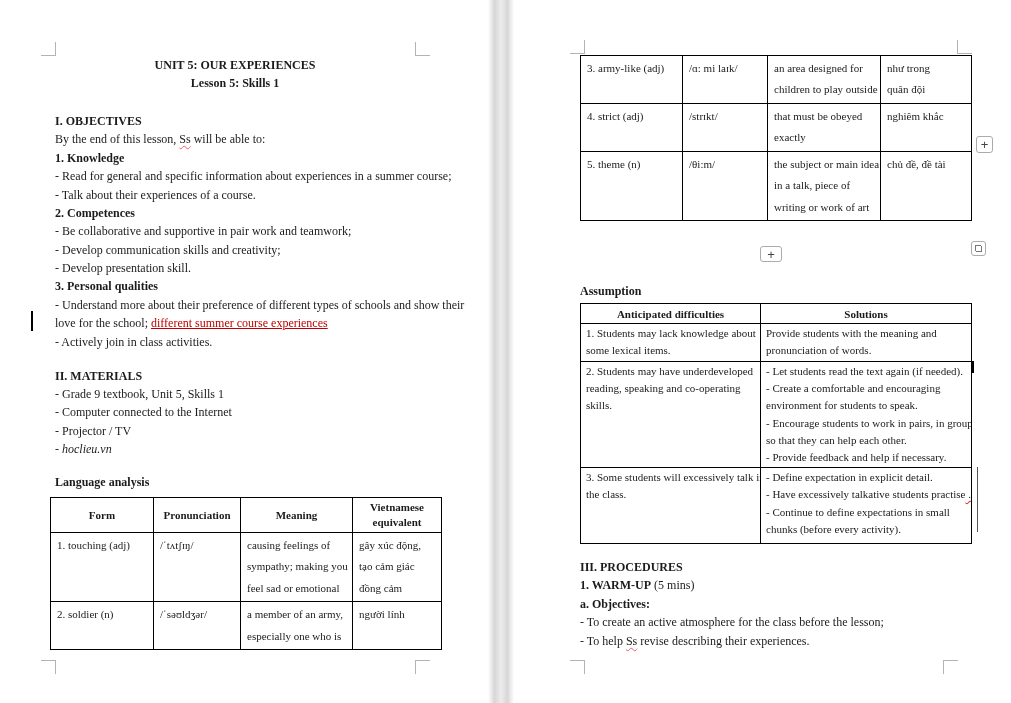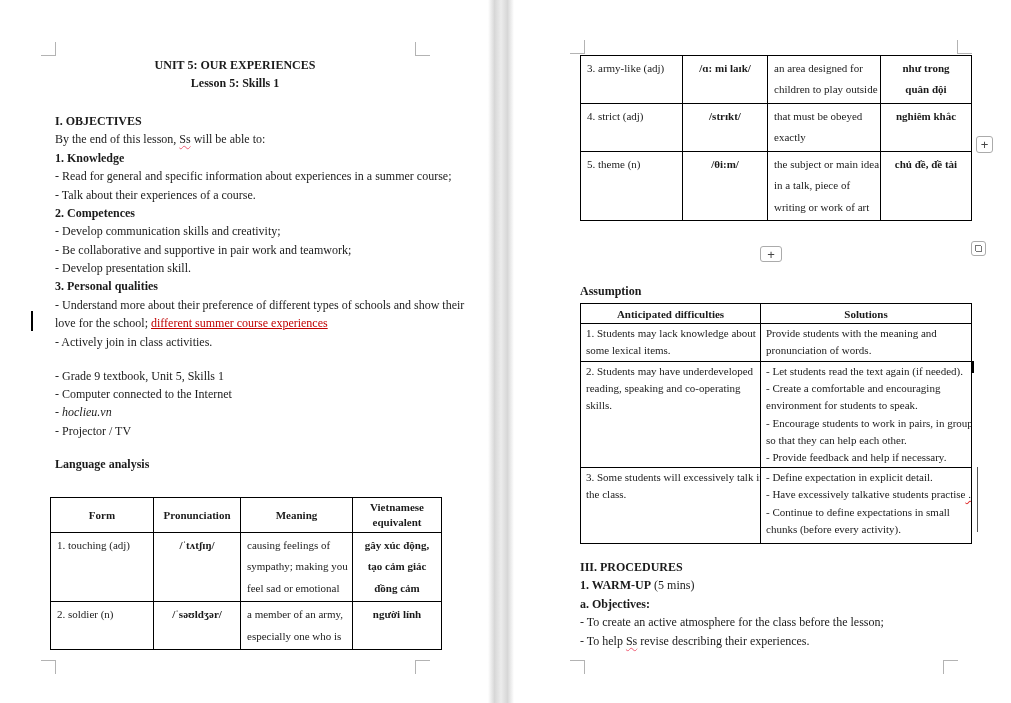--- a/index.html
+++ b/index.html
@@ -27,21 +27,21 @@
   .sp19{height:19.2px;} .sp15{height:15.6px;} .sp14{height:14.4px;}
   .it{font-style:italic;}
   .sq{text-decoration-line:underline;text-decoration-style:wavy;text-decoration-color:#ef5d75;text-decoration-thickness:1.4px;text-underline-offset:2px;}
   .ins{color:#c00000;text-decoration:underline;text-decoration-color:#c00000;}
   .sq-red{text-decoration-line:underline;text-decoration-style:wavy;text-decoration-color:#e03030;white-space:pre;}
   
   table{position:absolute;border-collapse:collapse;table-layout:fixed;}
   td,th{border:1px solid #000;font-size:11px;vertical-align:top;padding:2px 6px;overflow:hidden;}
   th{font-weight:bold;text-align:center;vertical-align:middle;line-height:15px;padding:2px 3px;}
   .cline{line-height:21.4px;white-space:nowrap;}
-  .tc{text-align:center;font-weight:bold;}
+  .tc{text-align:left;}
   .asm td .cline{line-height:17.2px;}
   .asm td{padding:1px 5px;font-family:Liberation Serif, serif;}
   .asm th{line-height:14px;}
   
   .revbar{position:absolute;background:#000;}
   
   .ctl{
     position:absolute;box-sizing:border-box;background:#fff;border:1px solid #ababab;border-radius:3px;
     font-family:"Liberation Sans","DejaVu Sans",sans-serif;color:#444;
     display:flex;align-items:center;justify-content:center;
@@ -72,32 +72,33 @@
   <div class="flow" style="left:55px;top:56px;width:360px;">
     <div class="ln b center">UNIT 5: OUR EXPERIENCES</div>
     <div class="ln b center">Lesson 5: Skills 1</div>
     <div class="sp19"></div>
     <div class="ln b">I. OBJECTIVES</div>
     <div class="ln"><span>By the end of this lesson, </span><span class="sq">Ss</span><span> will be able to:</span></div>
     <div class="ln b">1. Knowledge</div>
     <div class="ln">- Read for general and specific information about experiences in a summer course;</div>
     <div class="ln">- Talk about their experiences of a course.</div>
     <div class="ln b">2. Competences</div>
+    <div class="ln">- Be collaborative and supportive in pair work and teamwork;</div>
     <div class="ln">- Develop communication skills and creativity;</div>
-    <div class="ln">- Be collaborative and supportive in pair work and teamwork;</div>
     <div class="ln">- Develop presentation skill.</div>
     <div class="ln b">3. Personal qualities</div>
     <div class="ln">- Understand more about their preference of different types of schools and show their</div>
     <div class="ln"><span>love for the school; </span><span class="ins">different summer course experiences</span></div>
     <div class="ln">- Actively join in class activities.</div>
     <div class="sp15"></div>
+    <div class="ln b">II. MATERIALS</div>
     <div class="ln">- Grade 9 textbook, Unit 5, Skills 1</div>
     <div class="ln">- Computer connected to the Internet</div>
+    <div class="ln">- Projector / TV</div>
     <div class="ln"><span>- </span><span class="it">hoclieu.vn</span></div>
-    <div class="ln">- Projector / TV</div>
     <div class="sp14"></div>
     <div class="ln b">Language analysis</div>
   </div>
 
   <div class="revbar" style="left:31px;top:311px;width:1.5px;height:20px;"></div>
 
   <table style="left:50px;top:497px;width:391px;">
     <colgroup>
         <col style="width:103px">
         <col style="width:87px">

